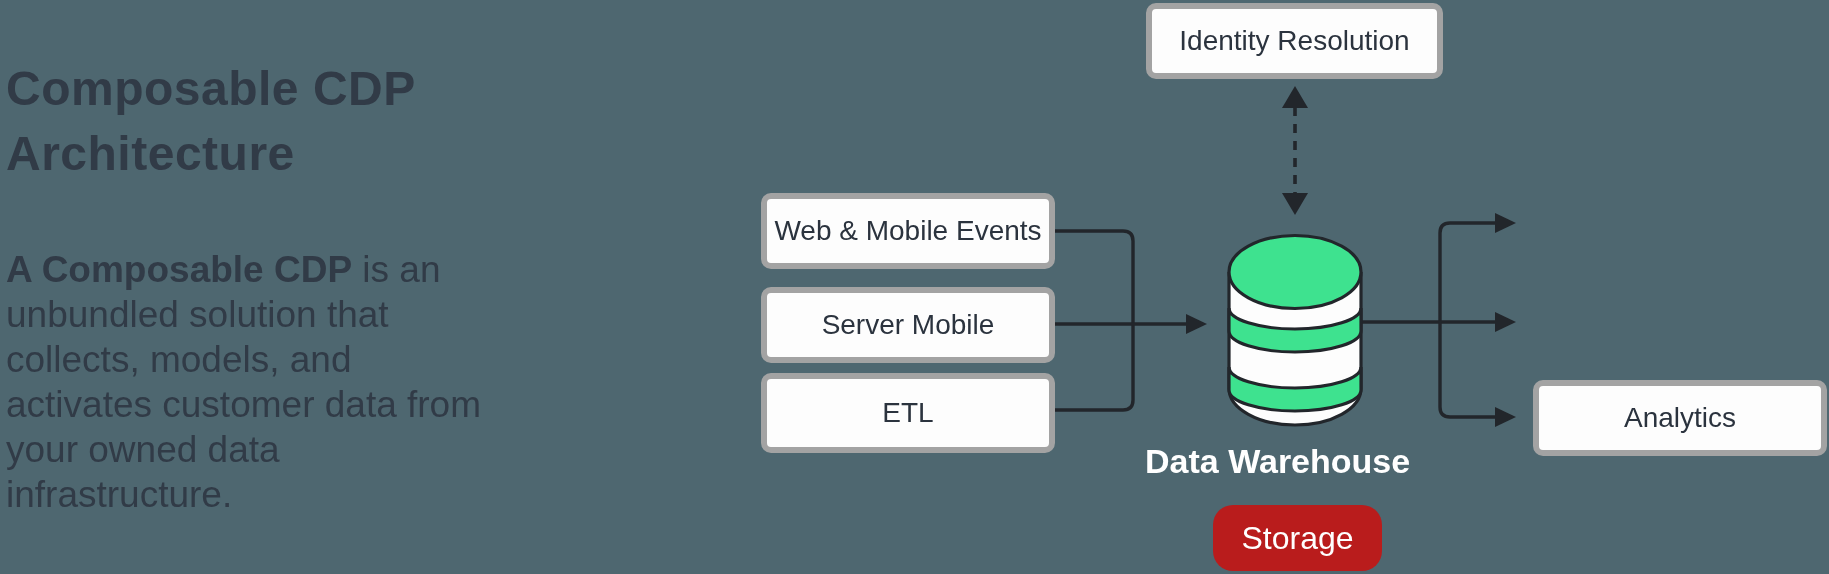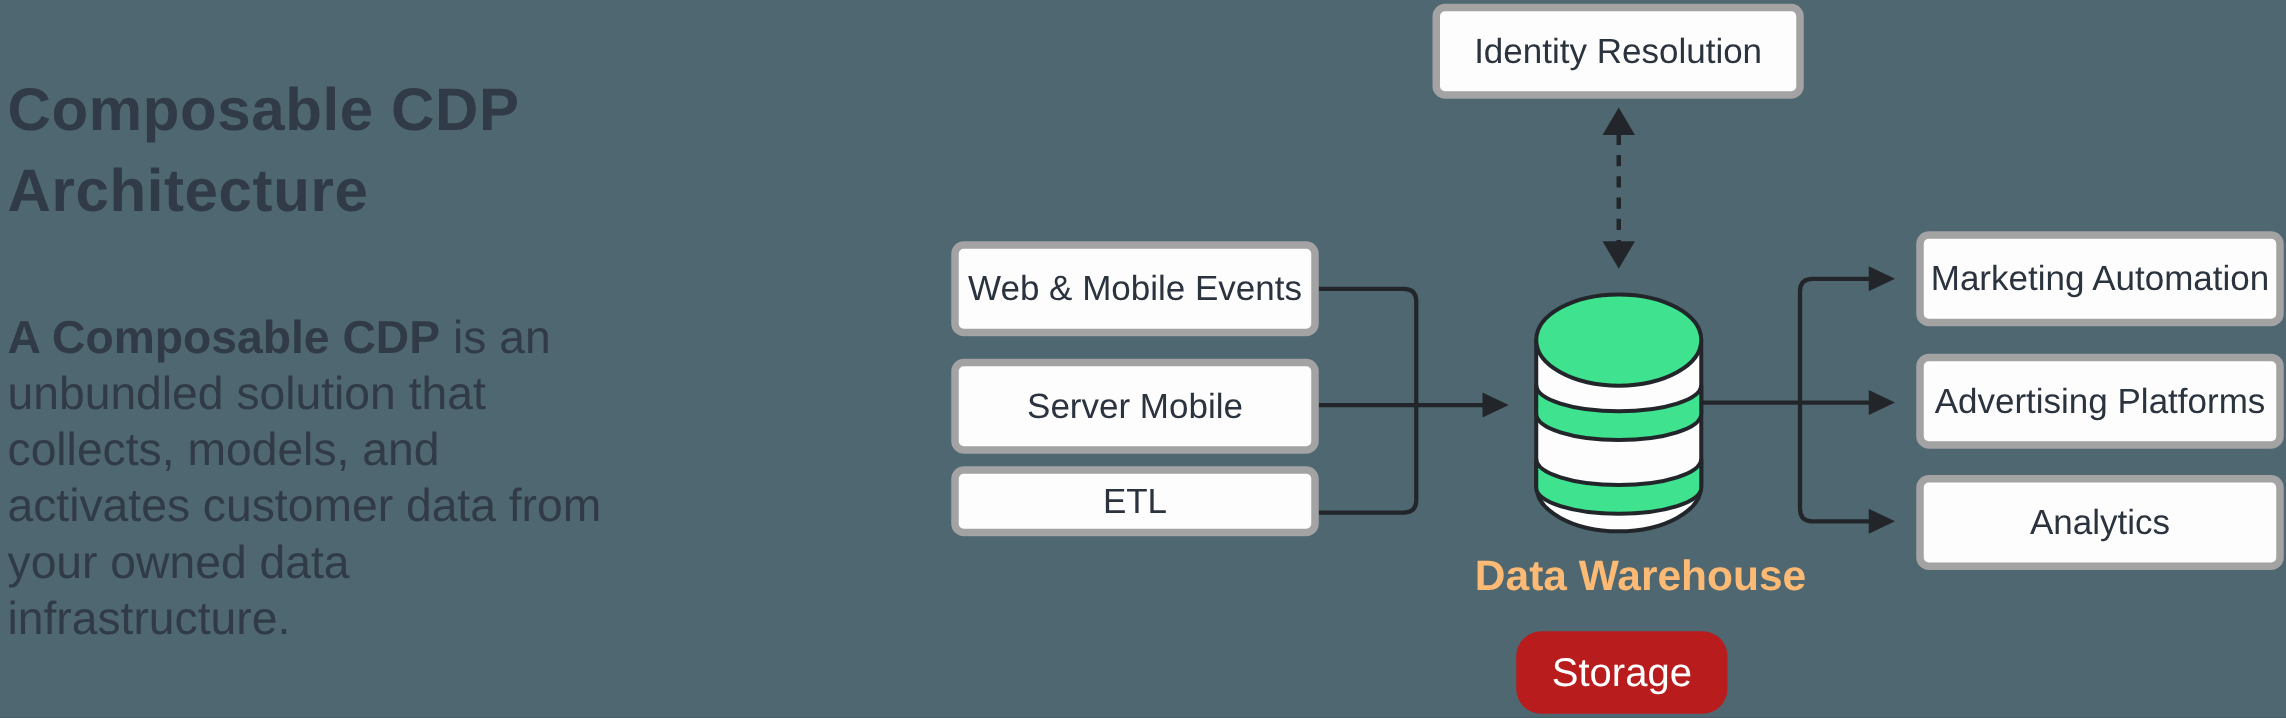--- a/index.html
+++ b/index.html
@@ -48,32 +48,32 @@
     justify-content:center;
     font-size:28px;
     font-weight:500;
     color:#2B333E;
     z-index:2;
     white-space:nowrap;
   }
   .node.identity{left:1146px; top:3px;   width:297px; height:76px;}
   .node.src-0  {left:761px;  top:193px;  width:294px; height:76px;text-align:right;}
   .node.src-1  {left:761px;  top:287px;  width:294px; height:76px;}
-  .node.src-2  {left:761px;  top:373px;  width:294px; height:56px;}
+  .node.src-2  {left:761px;  top:373px;  width:294px; height:80px;}
   .node.dst-0  {left:1533px; top:185px;  width:294px; height:76px;}
   .node.dst-1  {left:1533px; top:283px;  width:294px; height:76px;}
   .node.dst-2  {left:1533px; top:380px;  width:294px; height:76px;}
 
   .warehouse-label{
     position:absolute;
     left:1145px; top:442px; width:300px;
-    text-align:right;
+    text-align:left;
     font-size:34px;
     font-weight:700;
-    color:#fdba74;
+    color:#ffffff;
     z-index:2;
     white-space:nowrap;
   }
   .storage-badge{
     position:absolute;
     left:1213px; top:505px;
     width:169px; height:66px;
     background:#b91c1c;
     border-radius:20px;
     display:flex;
@@ -149,26 +149,20 @@
   <div class="node src-0">
     <span>Web &amp; Mobile Events</span>
   </div>
   <div class="node src-1">
     <span>Server Mobile</span>
   </div>
   <div class="node src-2">
     <span>ETL</span>
   </div>
 
-  <div class="node dst-0">
-    <span>Marketing Automation</span>
-  </div>
-  <div class="node dst-1">
-    <span>Advertising Platforms</span>
-  </div>
   <div class="node dst-2">
     <span>Analytics</span>
   </div>
 
   <div class="warehouse-label">Data Warehouse</div>
 
   <div class="storage-badge">
     <span>Storage</span>
   </div>
 

